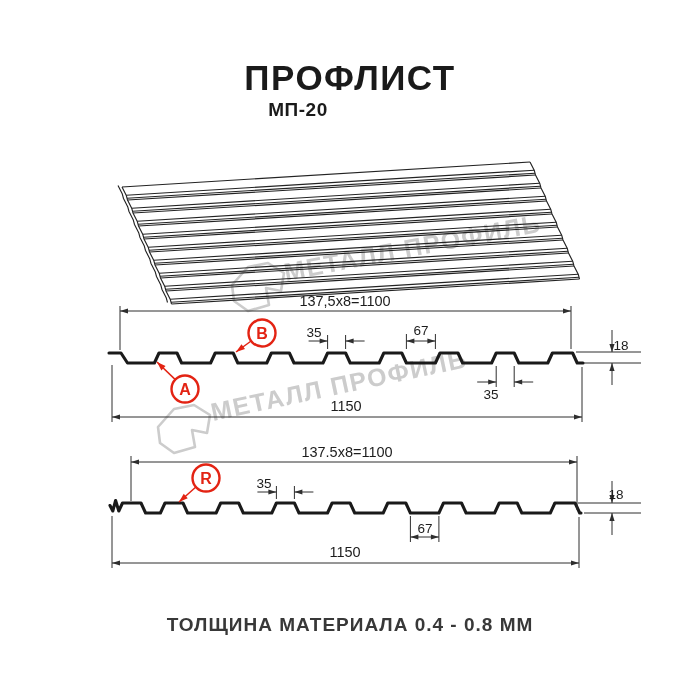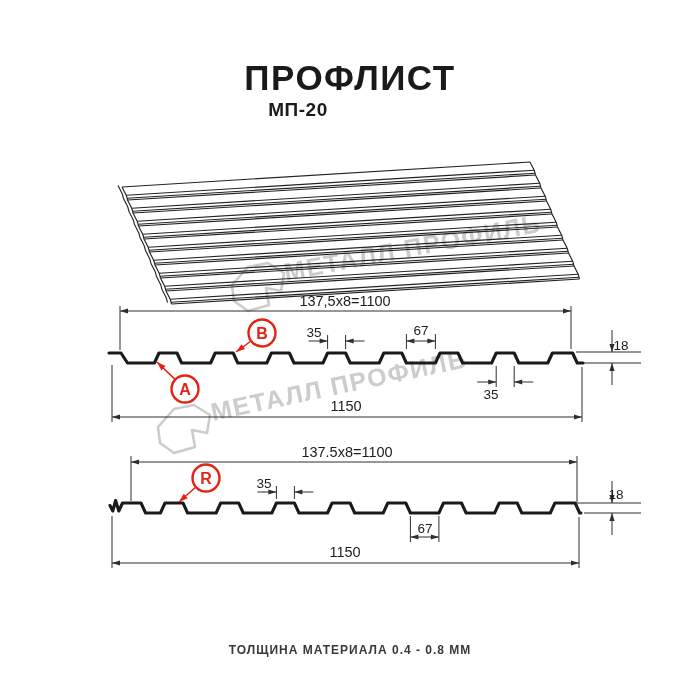--- a/index.html
+++ b/index.html
@@ -12,21 +12,21 @@
   .page-title{
     position:absolute;top:58px;left:0;width:700px;text-align:center;
     font-size:35px;font-weight:800;letter-spacing:1.5px;color:var(--line,#1b1b1b);
   }
   .page-subtitle{
     position:absolute;top:99px;left:0;width:596px;text-align:center;
     font-size:19px;font-weight:700;letter-spacing:0.5px;color:var(--line,#1b1b1b);
   }
   .footer-note{
     position:absolute;top:614px;left:0;width:700px;text-align:center;
-    font-size:12px;font-weight:600;letter-spacing:1px;color:#383838;margin-top:29px;
+    font-size:19px;font-weight:600;letter-spacing:1px;color:#383838;
   }
   svg.drawing{position:absolute;top:0;left:0;}
   .profile{fill:none;stroke:var(--line,#161616);stroke-width:3.1;stroke-linejoin:round;stroke-linecap:round;}
   .wire{fill:none;stroke:#232323;stroke-width:1.15;stroke-linejoin:round;}
   .dim{stroke:var(--dim,#2e2e2e);stroke-width:1;fill:none;}
   .af{fill:var(--dim,#2e2e2e);stroke:none;}
   .dimtxt{fill:#1c1c1c;font-family:"Liberation Sans",sans-serif;font-size:13.5px;}
   .dimtxt.big{font-size:14.5px;}
   .wm-text{fill:var(--wm,#cbcbcb);font-weight:bold;font-size:25px;letter-spacing:1.5px;font-family:"Liberation Sans",sans-serif;}
   .wm-logo{fill:none;stroke:var(--wm,#cfcfcf);stroke-width:2.6;stroke-linejoin:round;}

